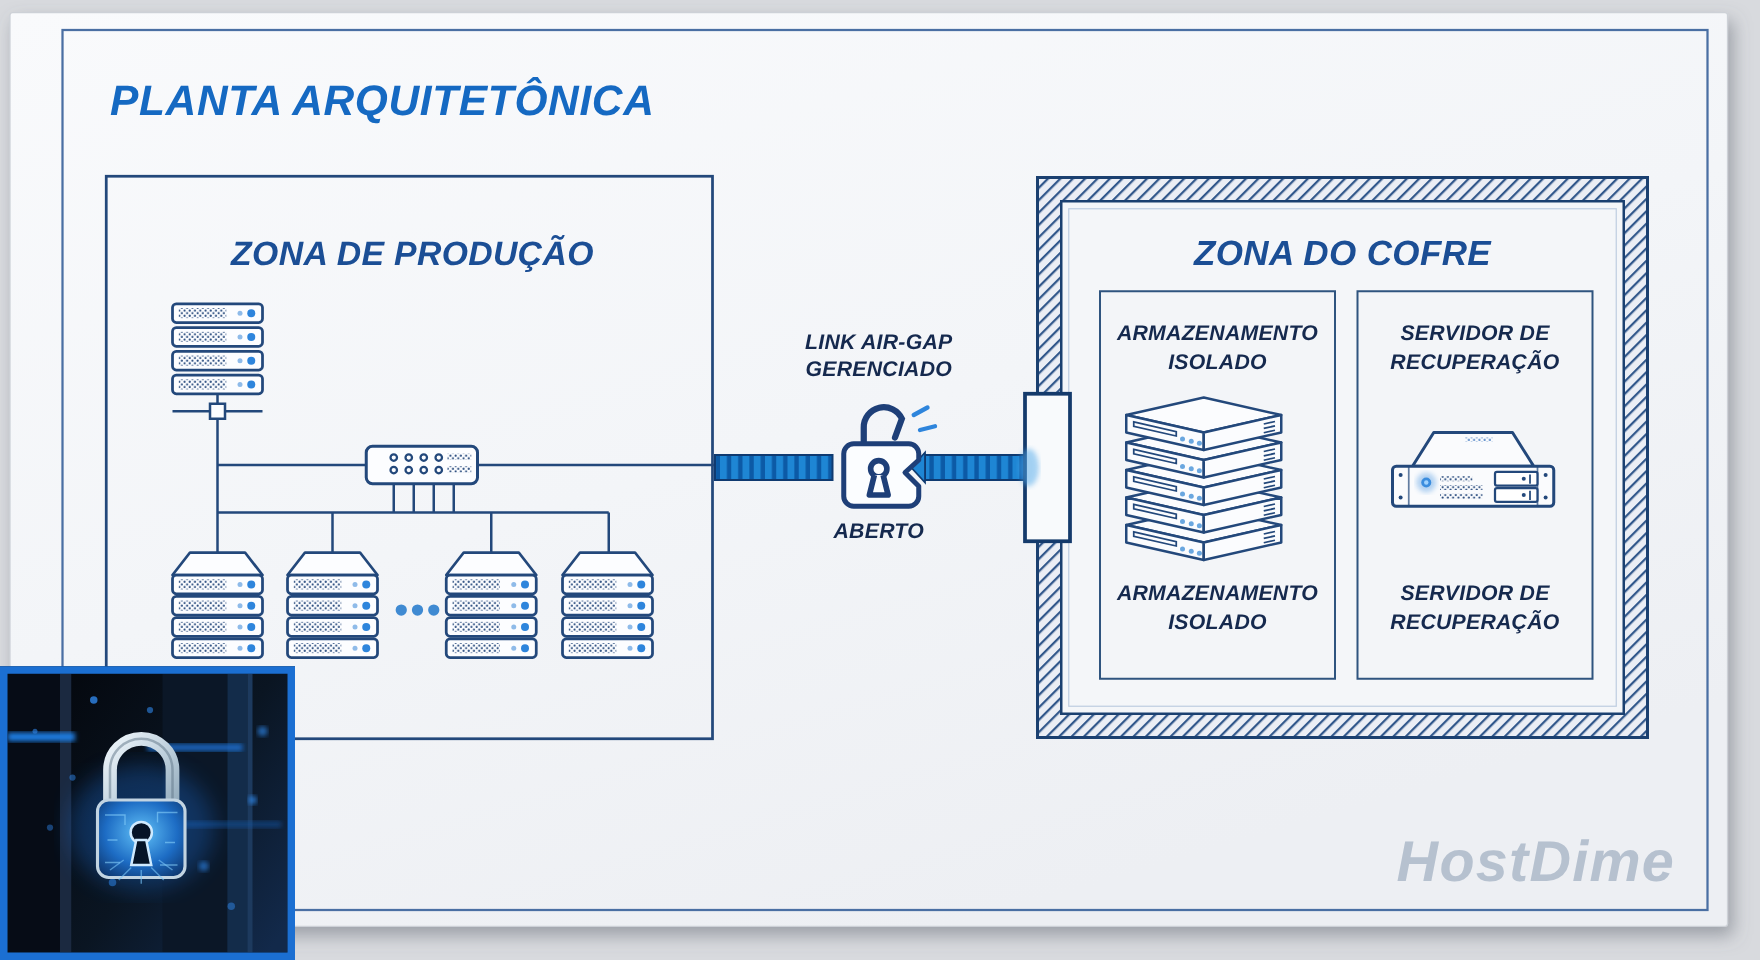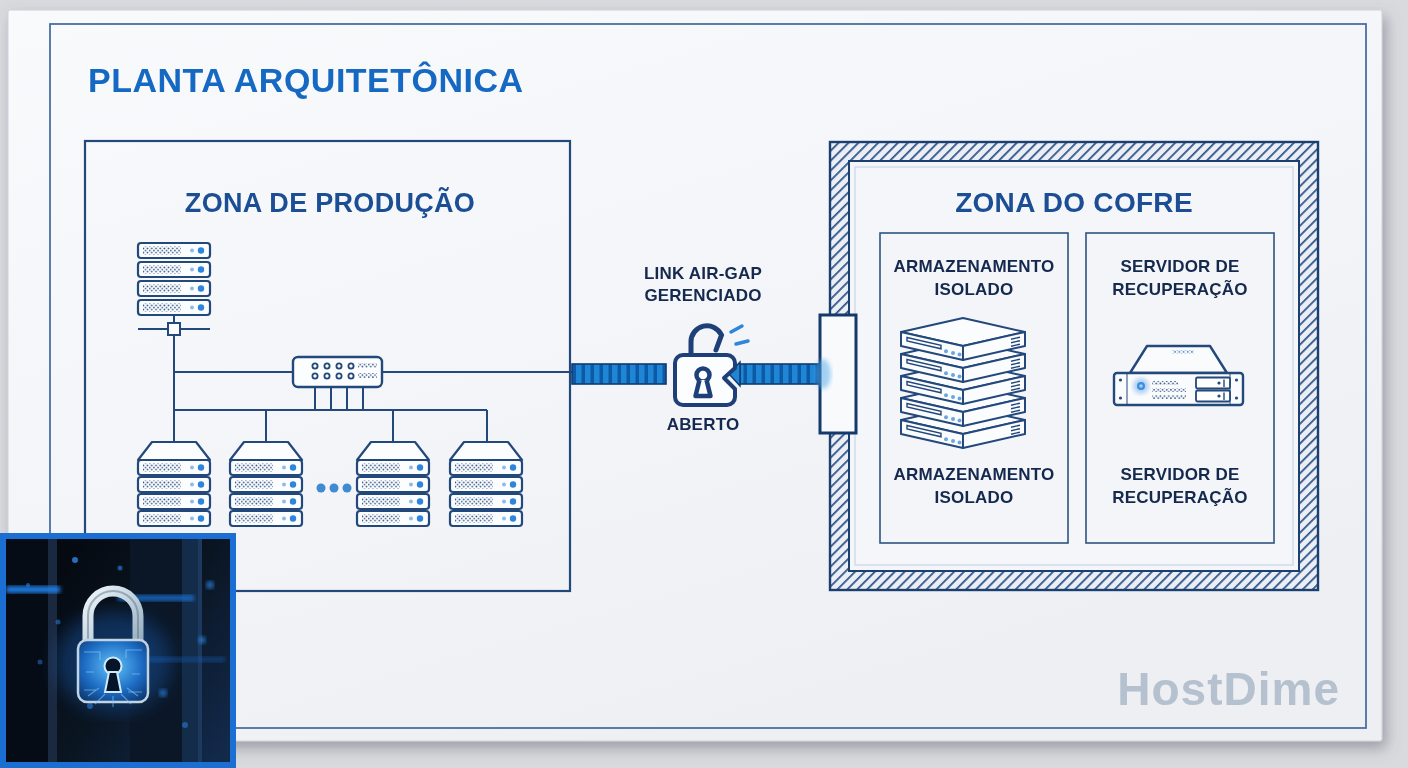--- a/index.html
+++ b/index.html
@@ -1,18 +1,19 @@
 <!DOCTYPE html>
 <html><head>
 <meta charset="utf-8">
 <style>
   html,body{margin:0;padding:0;background:#d8dade;}
   .stage{
     position:relative;width:1408px;height:768px;overflow:hidden;
     font-family:"Liberation Sans","DejaVu Sans",sans-serif;
+    font-style:italic;
   }
   svg text{font-family:"Liberation Sans","DejaVu Sans",sans-serif;}
   .ttl{font-size:34px;font-weight:bold;letter-spacing:.5px;}
   .zone-ttl{font-size:27px;font-weight:bold;letter-spacing:.3px;}
   .zone-ttl2{font-size:28px;font-weight:bold;letter-spacing:.3px;}
   .lbl{font-size:17px;font-weight:bold;letter-spacing:.2px;}
   .brand{font-size:46px;font-weight:bold;letter-spacing:1px;}
 </style>
 </head>
 <body>

